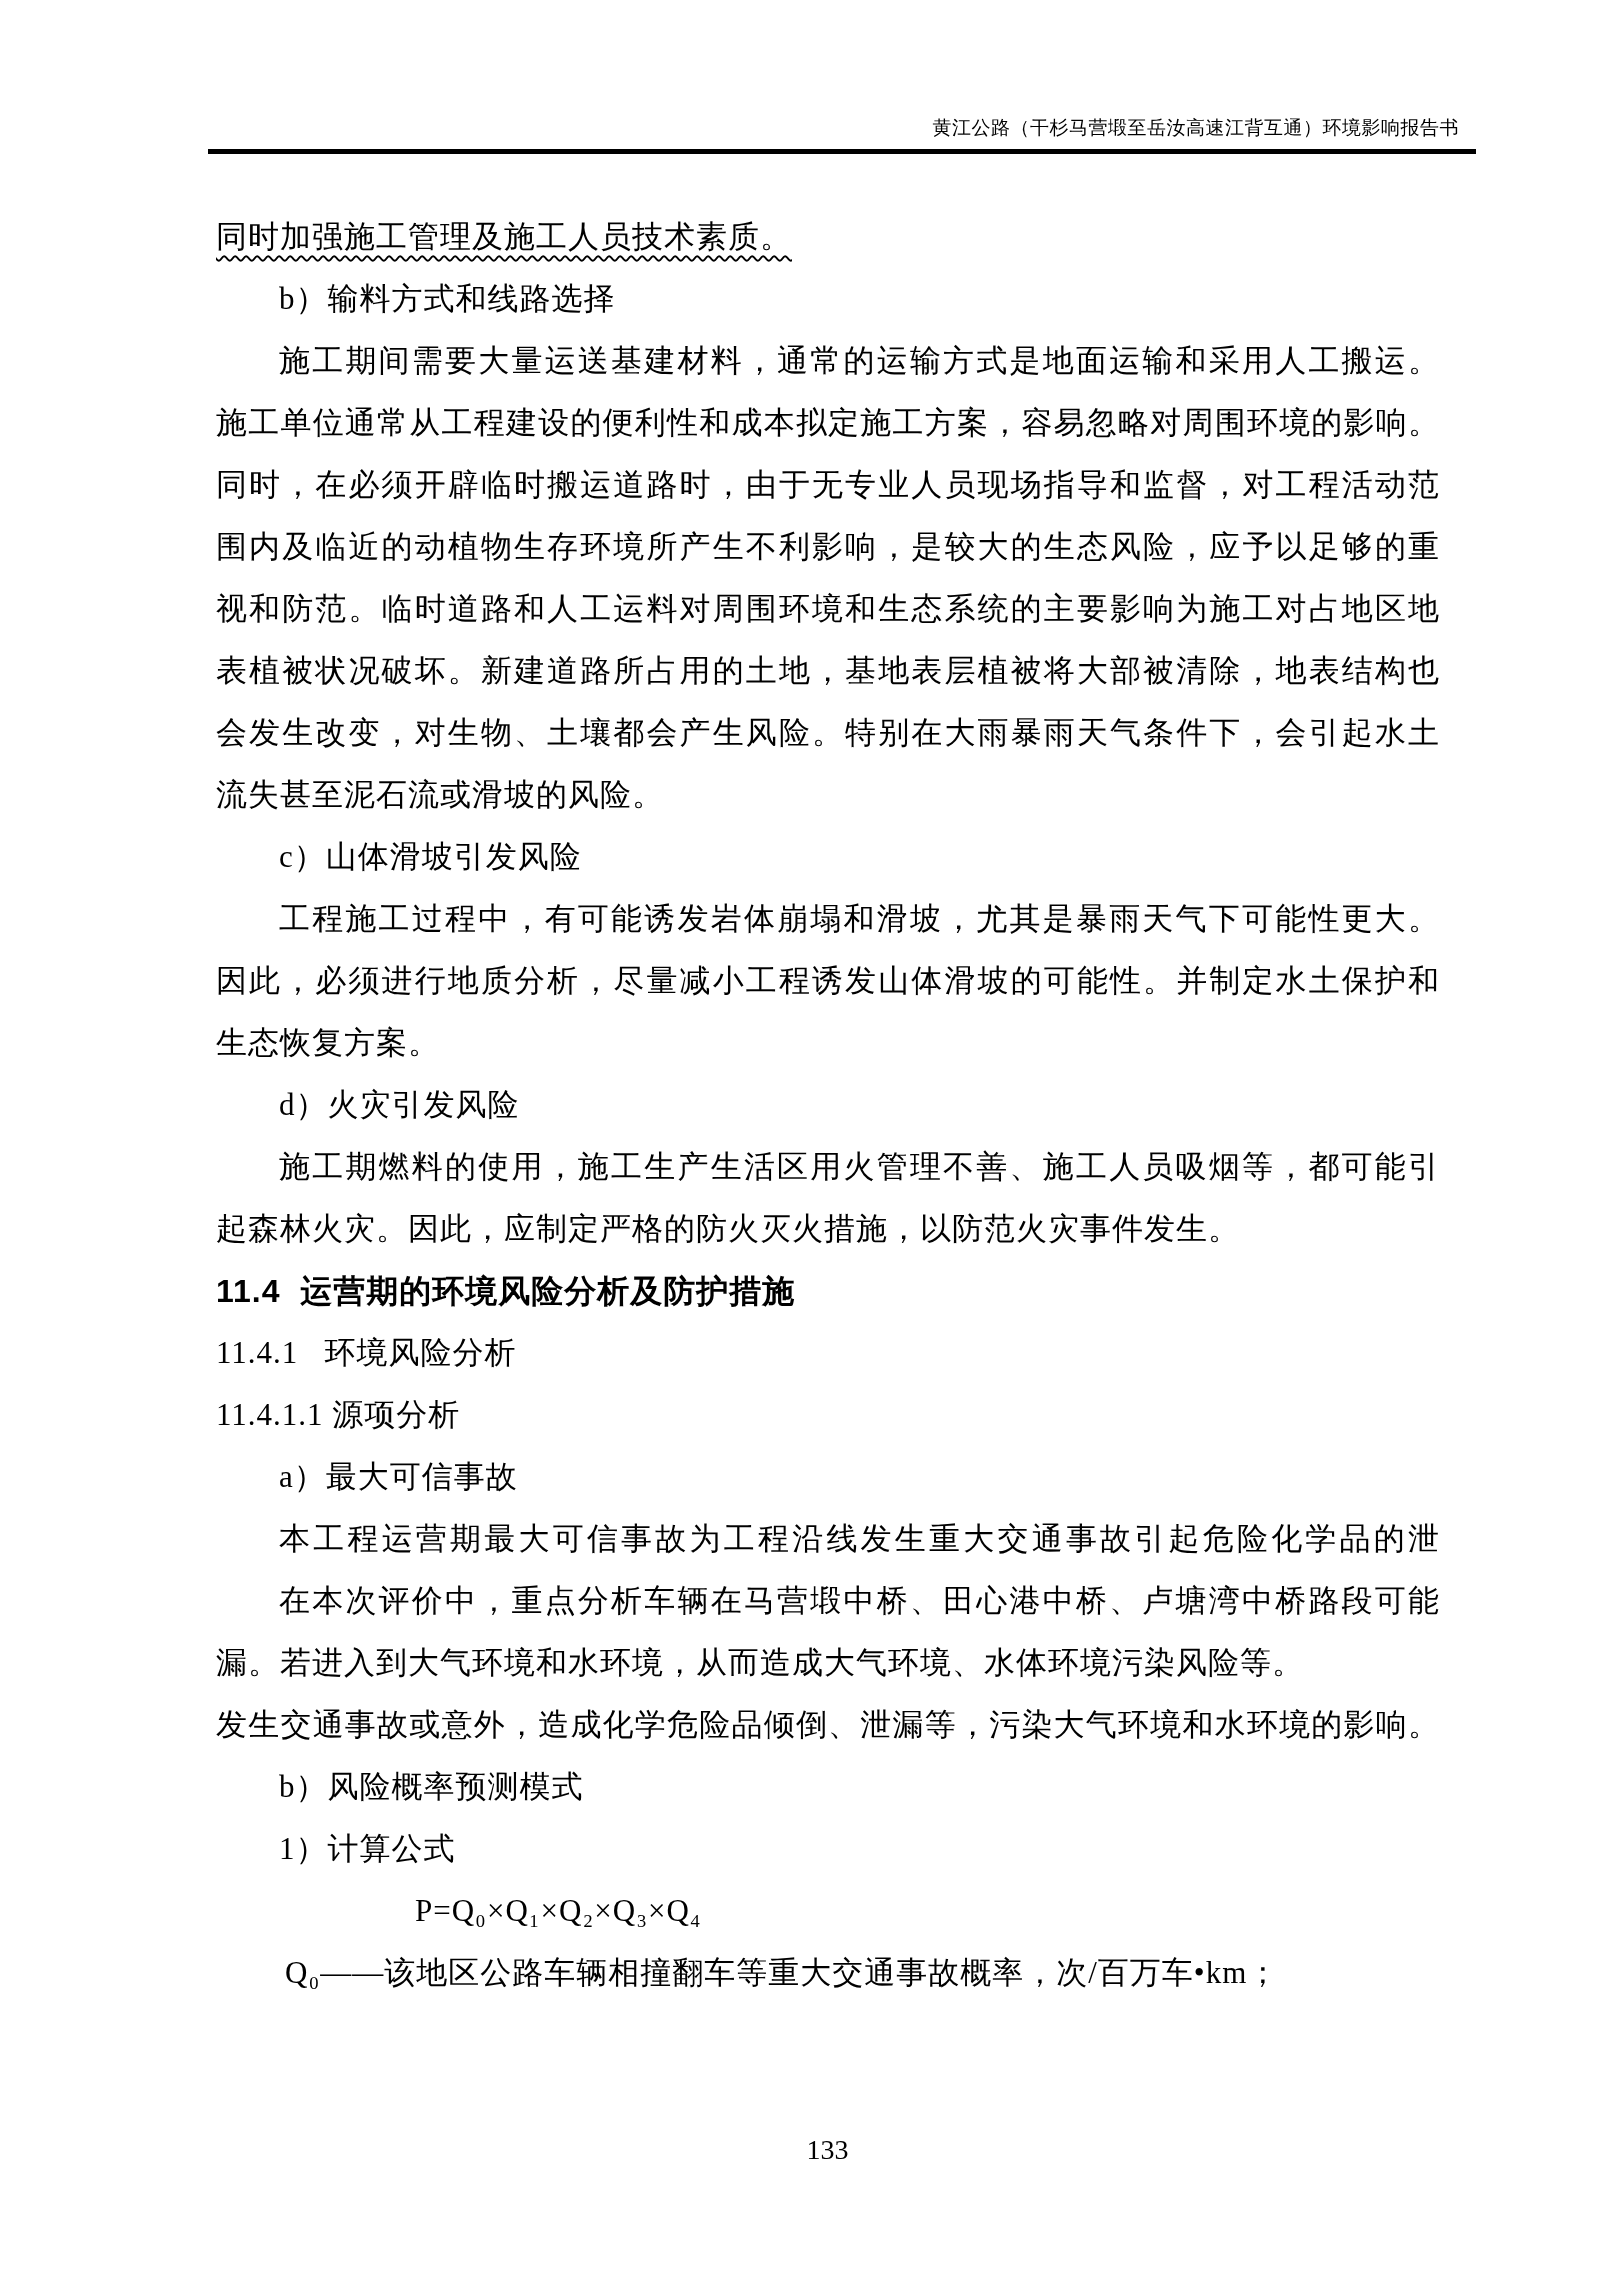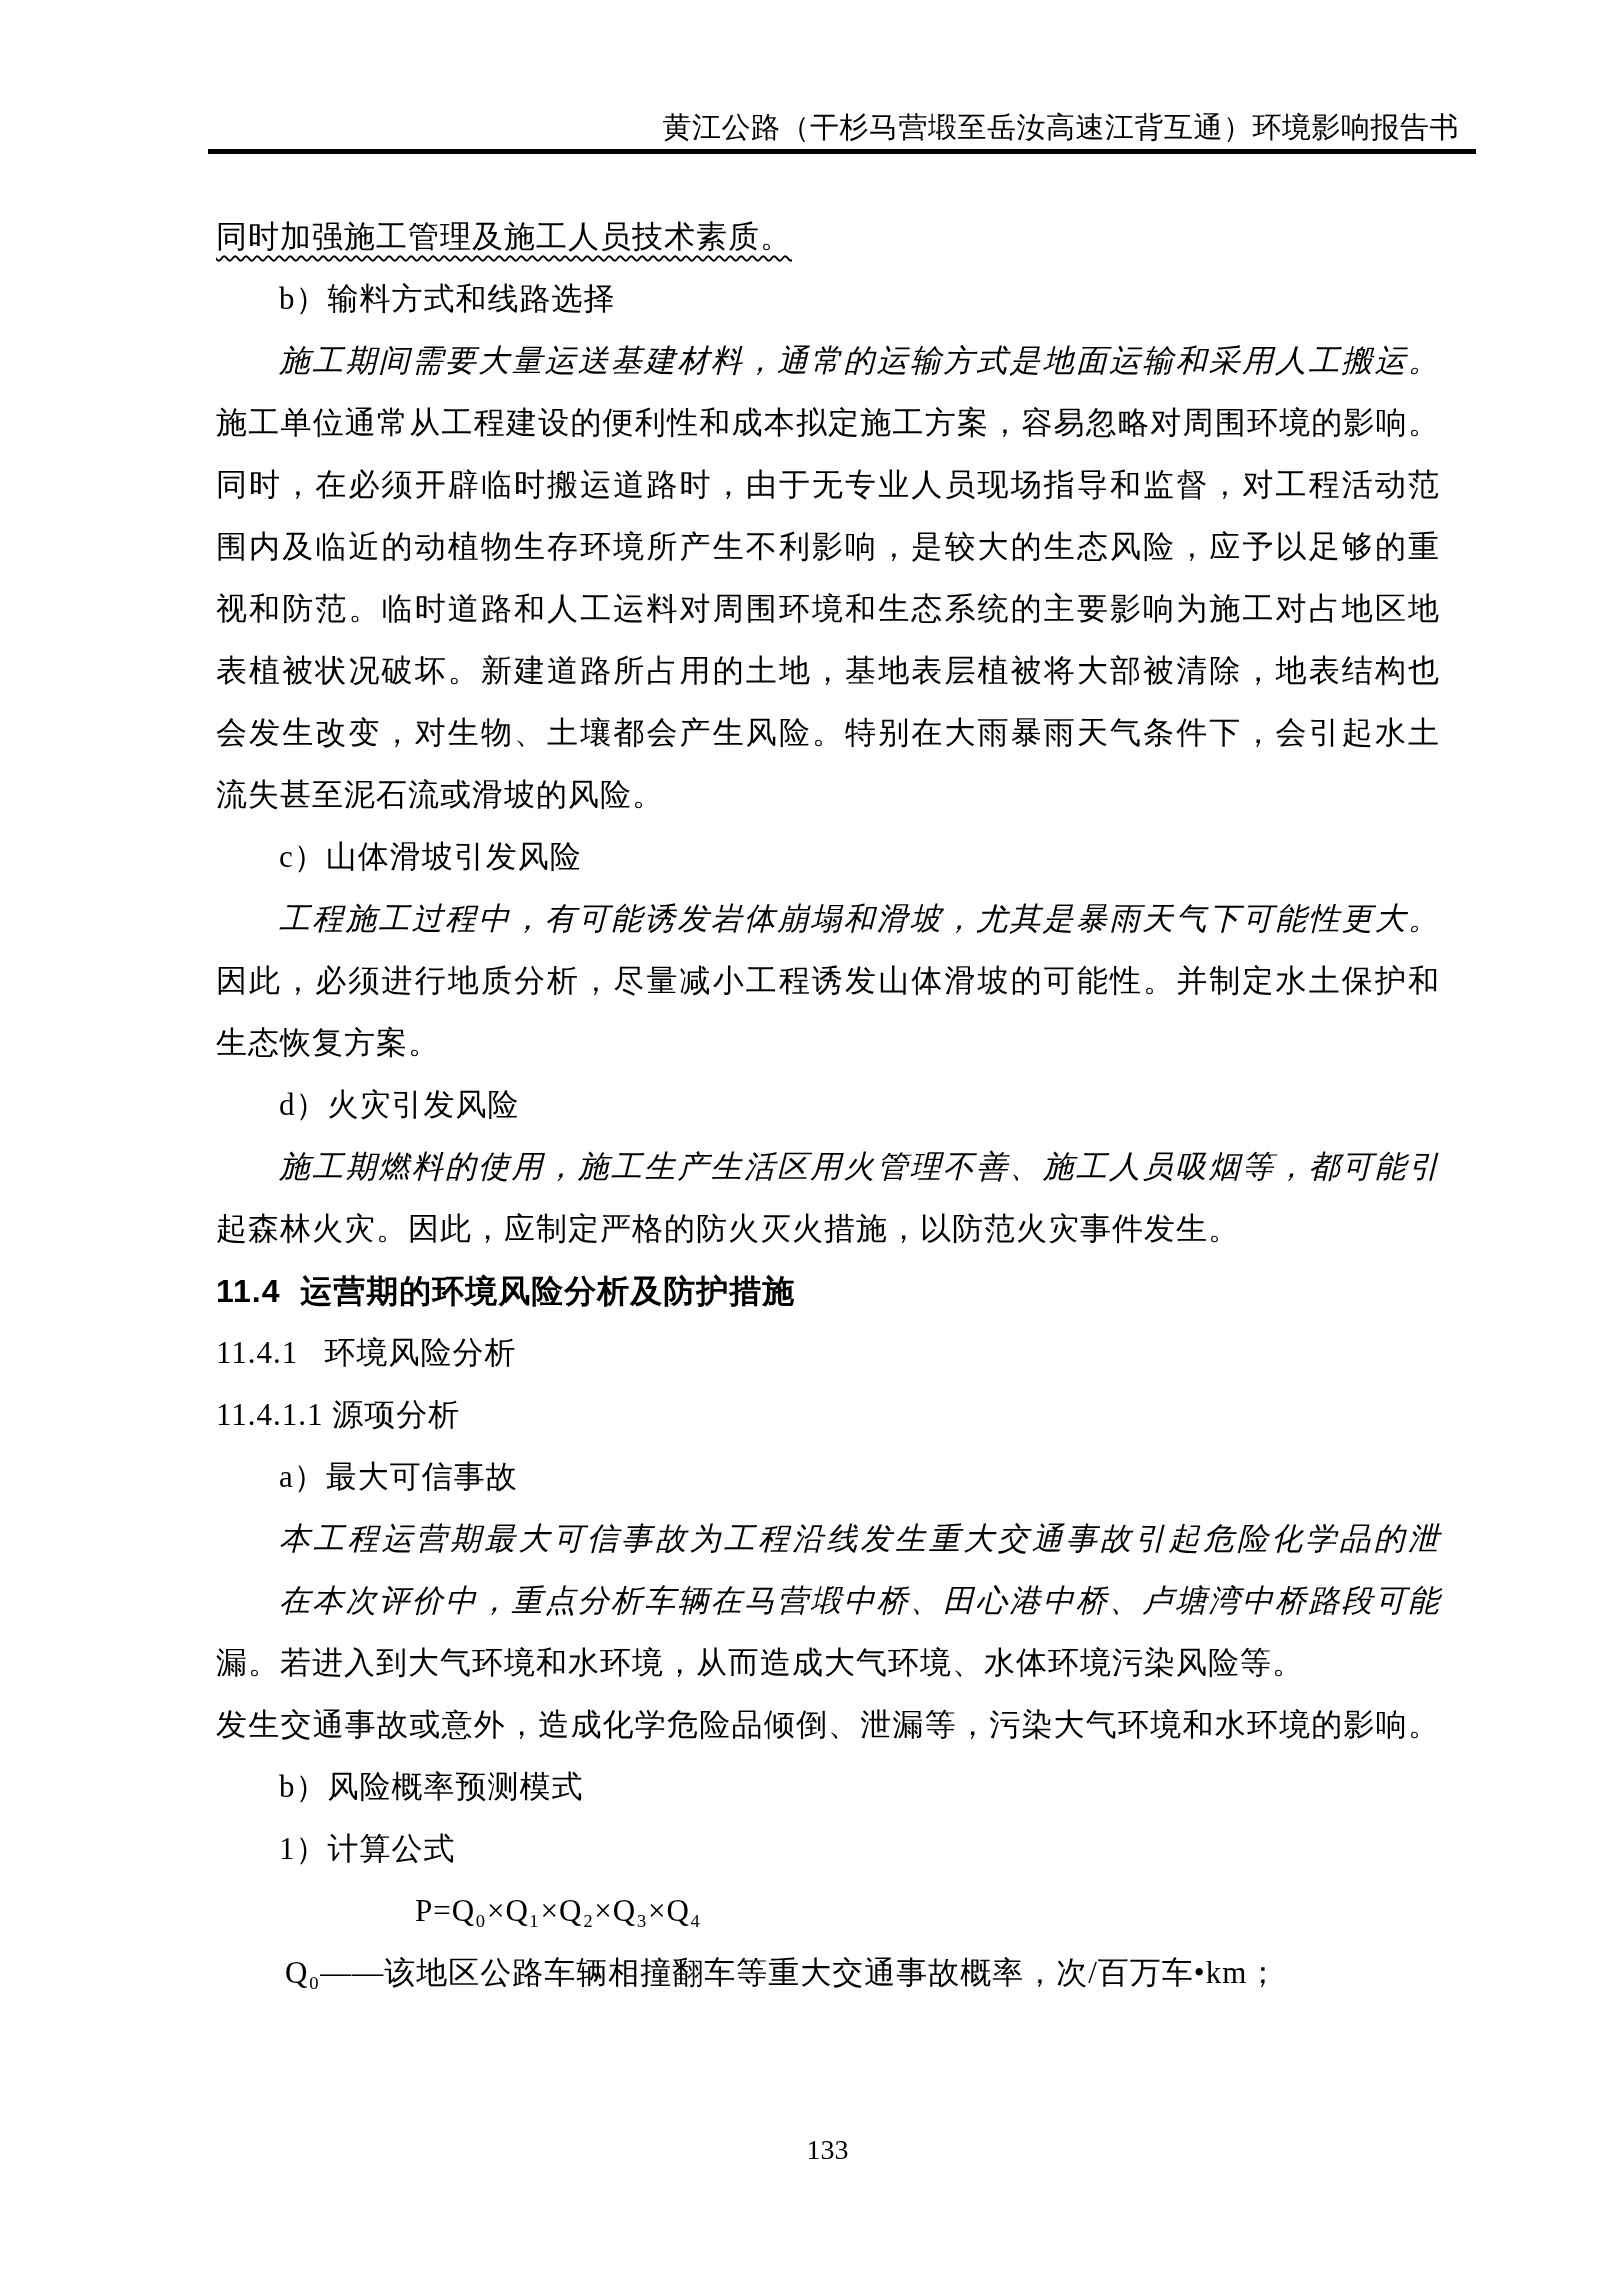--- a/index.html
+++ b/index.html
@@ -17,21 +17,21 @@
     font-family: "Liberation Serif", "DejaVu Serif", serif;
     color: #000000;
   }
   
   .header-title {
     position: absolute;
     top: 112px;
     left: 216px;
     width: 1243px;
     text-align: right;
-    font-size: 29px;
+    font-size: 19px;
     line-height: 31px;
     letter-spacing: 0.5px;
     white-space: nowrap;
   }
   .header-rule {
     position: absolute;
     top: 149px;
     left: 208px;
     width: 1268px;
     height: 4.9px;
@@ -50,21 +50,21 @@
     font-size: 31px;
     letter-spacing: 1px;
     white-space: pre-wrap;
     overflow: visible;
   }
   .fill {
     text-align: justify;
     text-align-last: justify;
     letter-spacing: 0;
   }
-  .indent  { text-indent: 63px; font-style: italic; }
+  .indent  { text-indent: 63px; }
   .sub     { padding-left: 63px; }
   .def     { padding-left: 69px; }
   .formula { padding-left: 199px; }
   .h1 {
     font-family: "Liberation Sans", "DejaVu Sans", sans-serif;
     font-weight: bold;
     font-size: 32px;
     letter-spacing: 1px;
   }
   .wavy {

